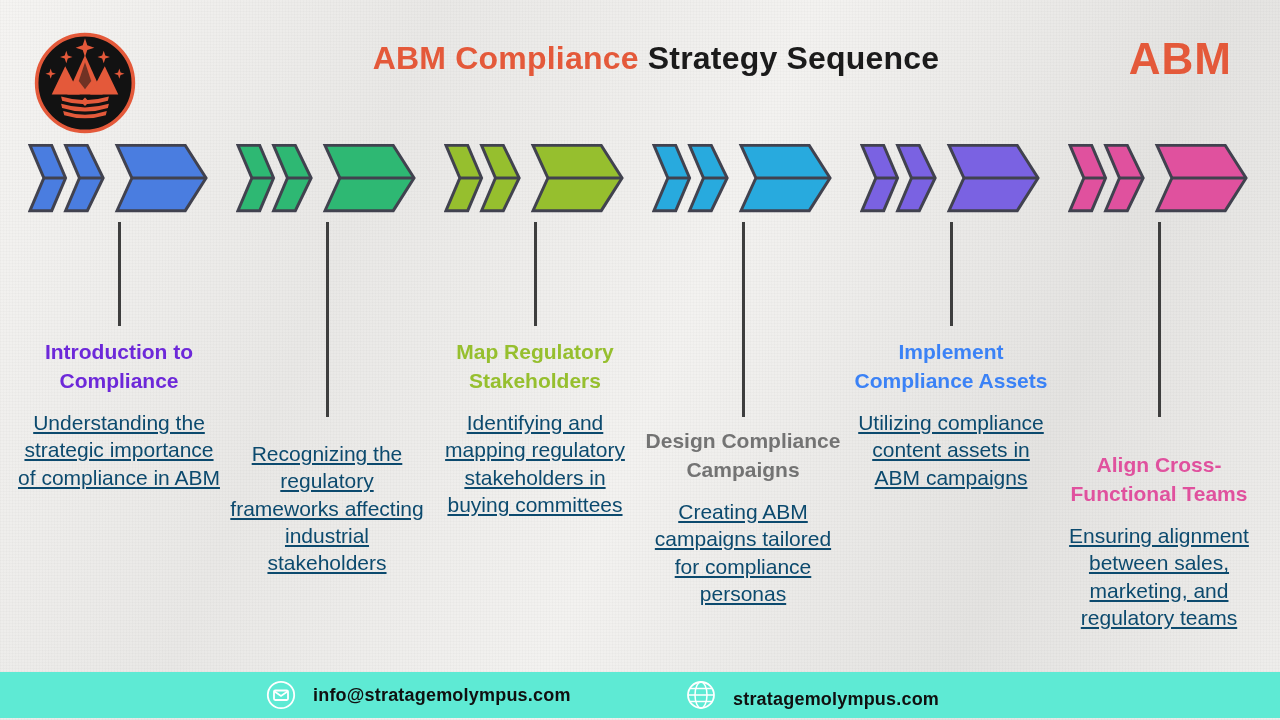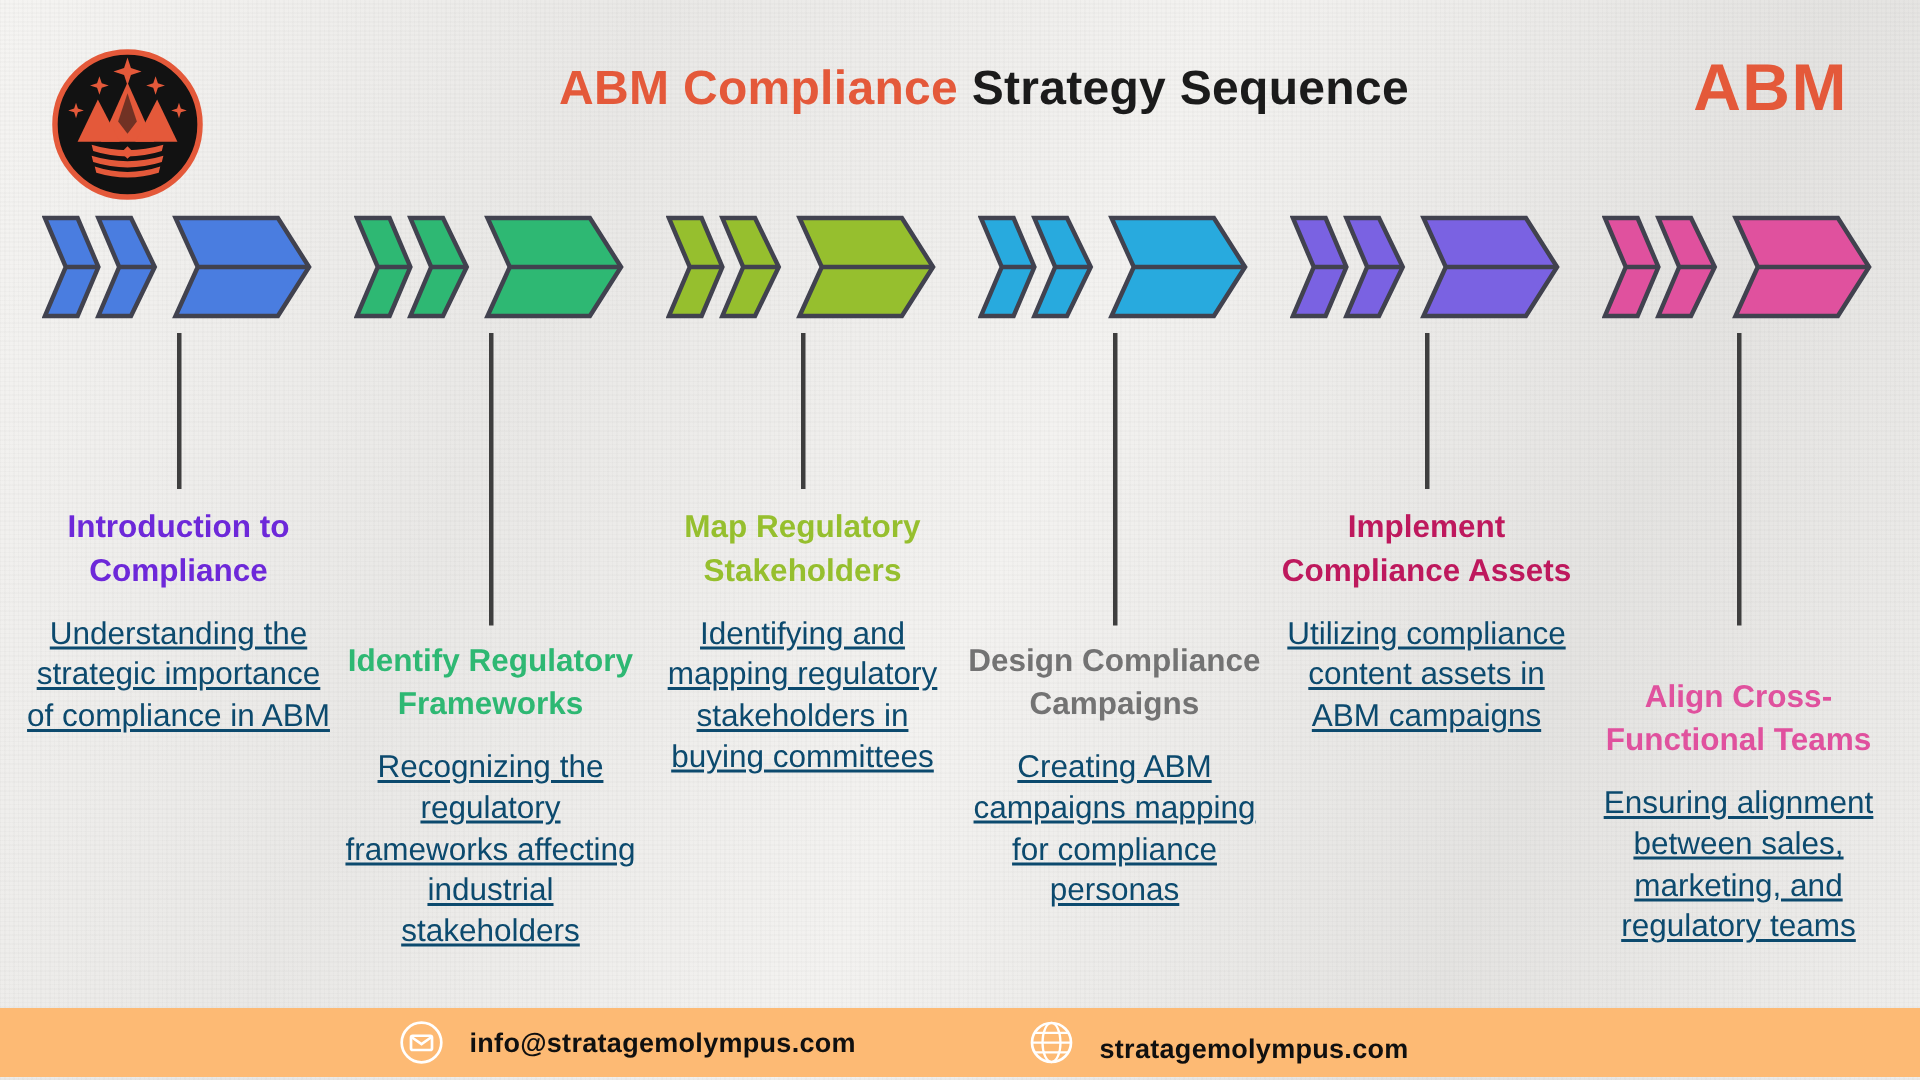--- a/index.html
+++ b/index.html
@@ -149,41 +149,40 @@
 <div class="connector short" style="left:534px"></div>
 <div class="connector long" style="left:742px"></div>
 <div class="connector short" style="left:950px"></div>
 <div class="connector long" style="left:1158px"></div>
 
 <div class="step-col" style="left:17px; top:338px">
   <div class="step-title" style="color: #6d28d9;">Introduction to Compliance</div>
   <div class="step-desc">Understanding the strategic importance of compliance in ABM</div>
 </div>
 <div class="step-col" style="left:225px; top:427px">
-  <div class="step-title" style="color: rgb(46, 184, 115);">Identify Regulatory Frameworks</div>
   <div class="step-desc">Recognizing the regulatory frameworks affecting industrial stakeholders</div>
 </div>
 <div class="step-col" style="left:433px; top:338px">
   <div class="step-title" style="color: rgb(150, 191, 46);">Map Regulatory Stakeholders</div>
   <div class="step-desc">Identifying and mapping regulatory stakeholders in buying committees</div>
 </div>
 <div class="step-col" style="left:641px; top:427px">
   <div class="step-title" style="color: #737373;">Design Compliance Campaigns</div>
-  <div class="step-desc">Creating ABM campaigns mapping for compliance personas</div>
+  <div class="step-desc">Creating ABM campaigns tailored for compliance personas</div>
 </div>
 <div class="step-col" style="left:849px; top:338px">
-  <div class="step-title" style="color: #be185d;">Implement Compliance Assets</div>
+  <div class="step-title" style="color: #3b82f6;">Implement Compliance Assets</div>
   <div class="step-desc">Utilizing compliance content assets in ABM campaigns</div>
 </div>
 <div class="step-col" style="left:1057px; top:427px">
   <div class="step-title" style="color: rgb(224, 81, 158); margin-top: 24px;">Align Cross-Functional Teams</div>
   <div class="step-desc">Ensuring alignment between sales, marketing, and regulatory teams</div>
 </div>
 
-<div class="footer" style="background: #fdba74;">
+<div class="footer" style="background: #5eead4;">
   <div class="footer-item email">
     <svg class="footer-icon" viewBox="0 0 30 30">
       <circle cx="15" cy="15" r="13.2" fill="none" stroke="#ffffff" stroke-width="1.8"></circle>
       <rect x="8" y="10.5" width="14" height="9.5" rx="1.2" fill="none" stroke="#ffffff" stroke-width="1.8"></rect>
       <path d="M8.5,11.5 L15,16 L21.5,11.5" fill="none" stroke="#ffffff" stroke-width="1.8" stroke-linecap="round"></path>
     </svg>
     <span class="footer-text">info@stratagemolympus.com</span>
   </div>
   <div class="footer-item web">
     <svg class="footer-icon" viewBox="0 0 30 30">

